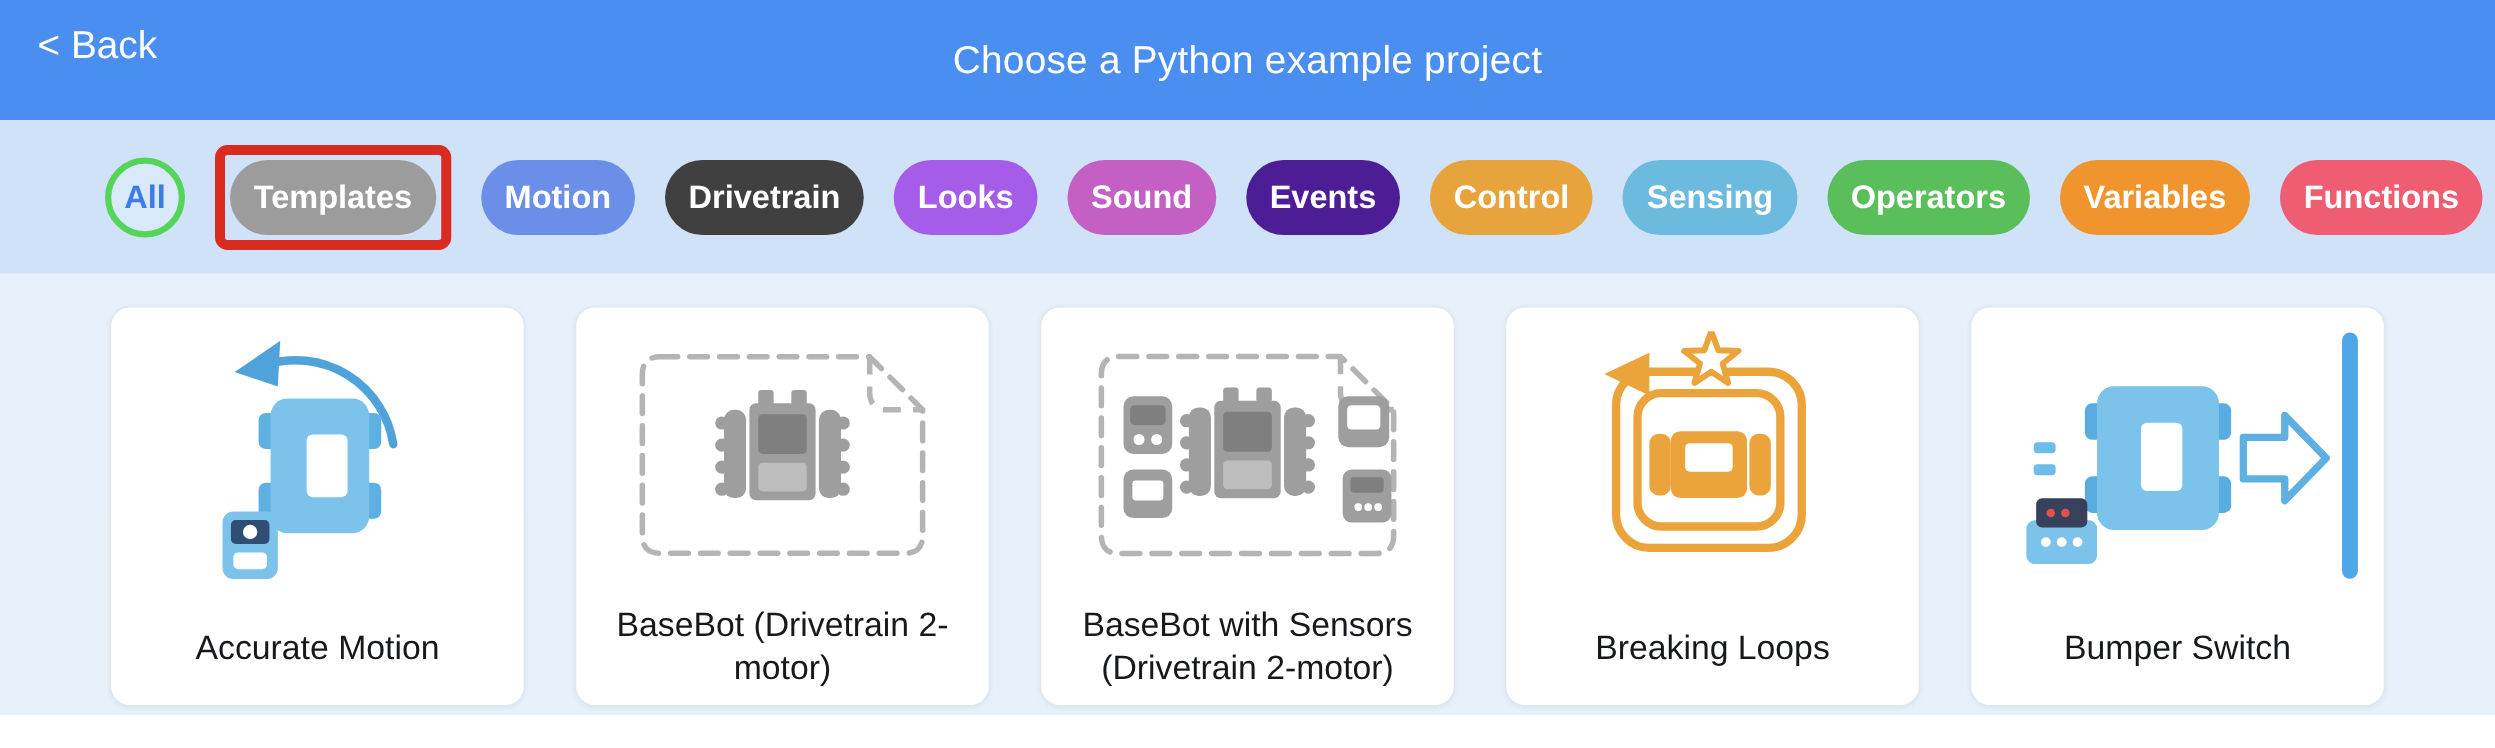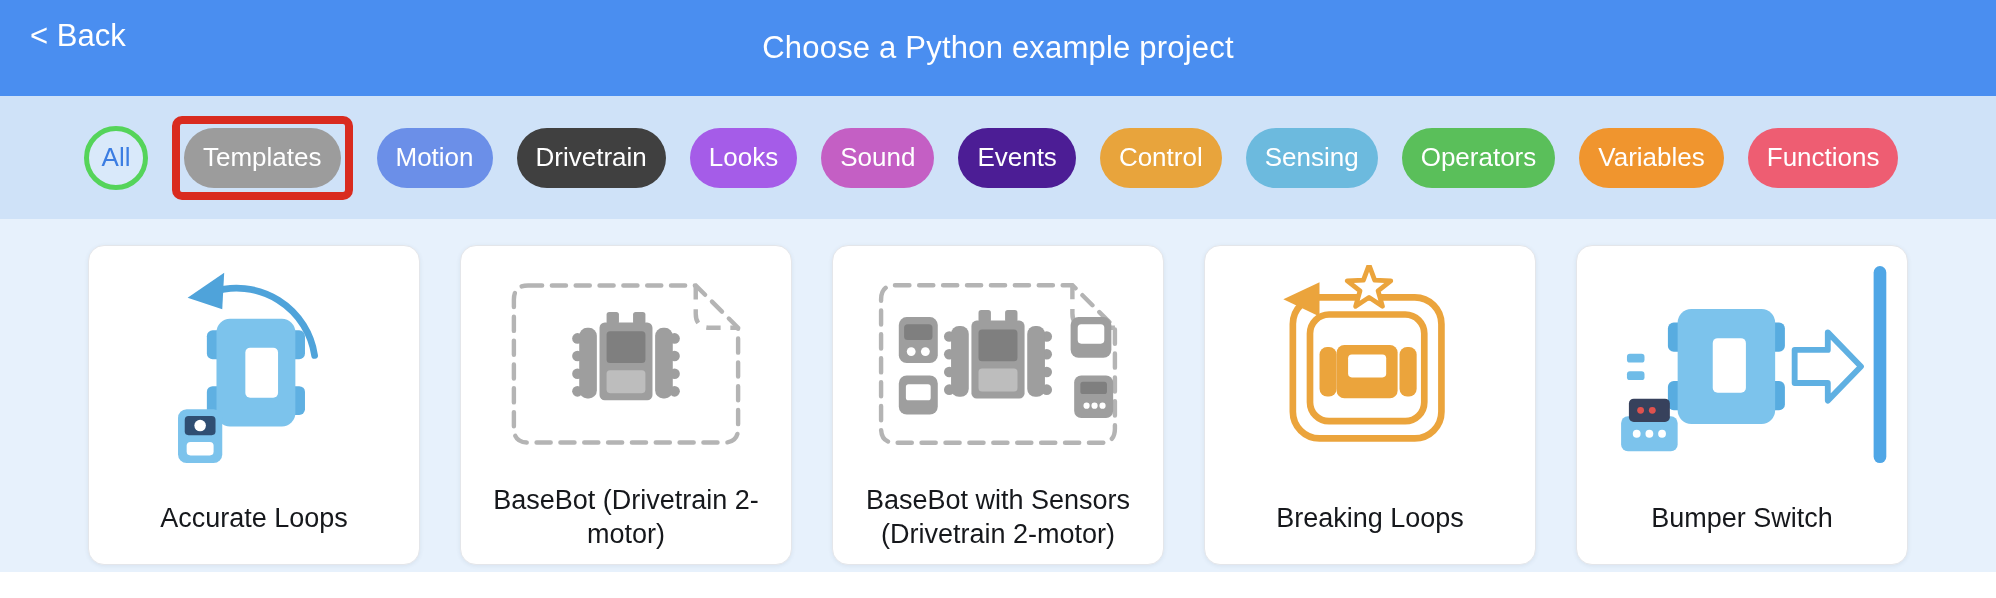--- a/index.html
+++ b/index.html
@@ -12,21 +12,21 @@
   .back-btn { position:absolute; left:30px; top:0; height:72px; display:flex; align-items:center;
               color:#ffffff; font-size:31px; font-weight:500; background:none; border:none;
               font-family:inherit; cursor:pointer; }
   .header-title { color:#ffffff; font-size:31px; font-weight:500; letter-spacing:0.2px; }
 
   
   .filterbar { height:123px; background:#cfe2f8; display:flex; align-items:center;
                padding-left:84px; gap:24px; white-space:nowrap; }
   .pill { height:60px; border:none; border-radius:40px; padding:0 19px;
           display:inline-flex; align-items:center; justify-content:center;
-          font-family:inherit; font-size:26px; font-weight:400; color:#ffffff;
+          font-family:inherit; font-size:26px; font-weight:700; color:#ffffff;
           cursor:pointer; flex:0 0 auto; }
   .pill-all { width:64px; height:64px; border-radius:50%; padding:0; }
   .selected-box { display:inline-flex; border:8px solid #f97316; border-radius:10px;
                   padding:4px; flex:0 0 auto; }
 
   
   .content { height:353px; background:#e7f1fc; display:flex; gap:40px;
              padding:26px 88px 0 88px; align-items:flex-start; }
   .card { width:332px; height:320px; background:#ffffff; border:1px solid #e4e6ea;
           border-radius:16px; box-shadow:0 1px 4px rgba(40,60,90,0.08);
@@ -84,21 +84,21 @@
         </g>
         <g>
           <rect x="26" y="156" width="46" height="56" rx="9" fill="#7cc3ec"></rect>
           <rect x="33" y="163" width="32" height="20" rx="4" fill="#2f4e72"></rect>
           <circle cx="49" cy="173" r="6" fill="#ffffff"></circle>
           <rect x="35" y="190" width="28" height="14" rx="4" fill="#ffffff"></rect>
         </g>
       </svg>
     </div>
     <div class="card-title-wrap">
-      <div class="card-title">Accurate Loops</div>
+      <div class="card-title">Accurate Motion</div>
     </div>
   </div>
 
   <div class="card">
     <div class="card-icon">
       <svg width="256" height="186" viewBox="0 0 290 210">
         <path d="M 34 16 L 224 16 L 272 64 L 272 178 Q 272 194 256 194 L 34 194 Q 18 194 18 178 L 18 32 Q 18 16 34 16 Z" fill="none" stroke="#b4b4b4" stroke-width="5" stroke-dasharray="16 11" stroke-linecap="round"></path>
         <path d="M 224 16 L 224 48 Q 224 64 240 64 L 272 64" fill="none" stroke="#b4b4b4" stroke-width="5" stroke-dasharray="16 11"></path>
         <g fill="#9e9e9e">
           <circle cx="90" cy="76" r="6"></circle>

